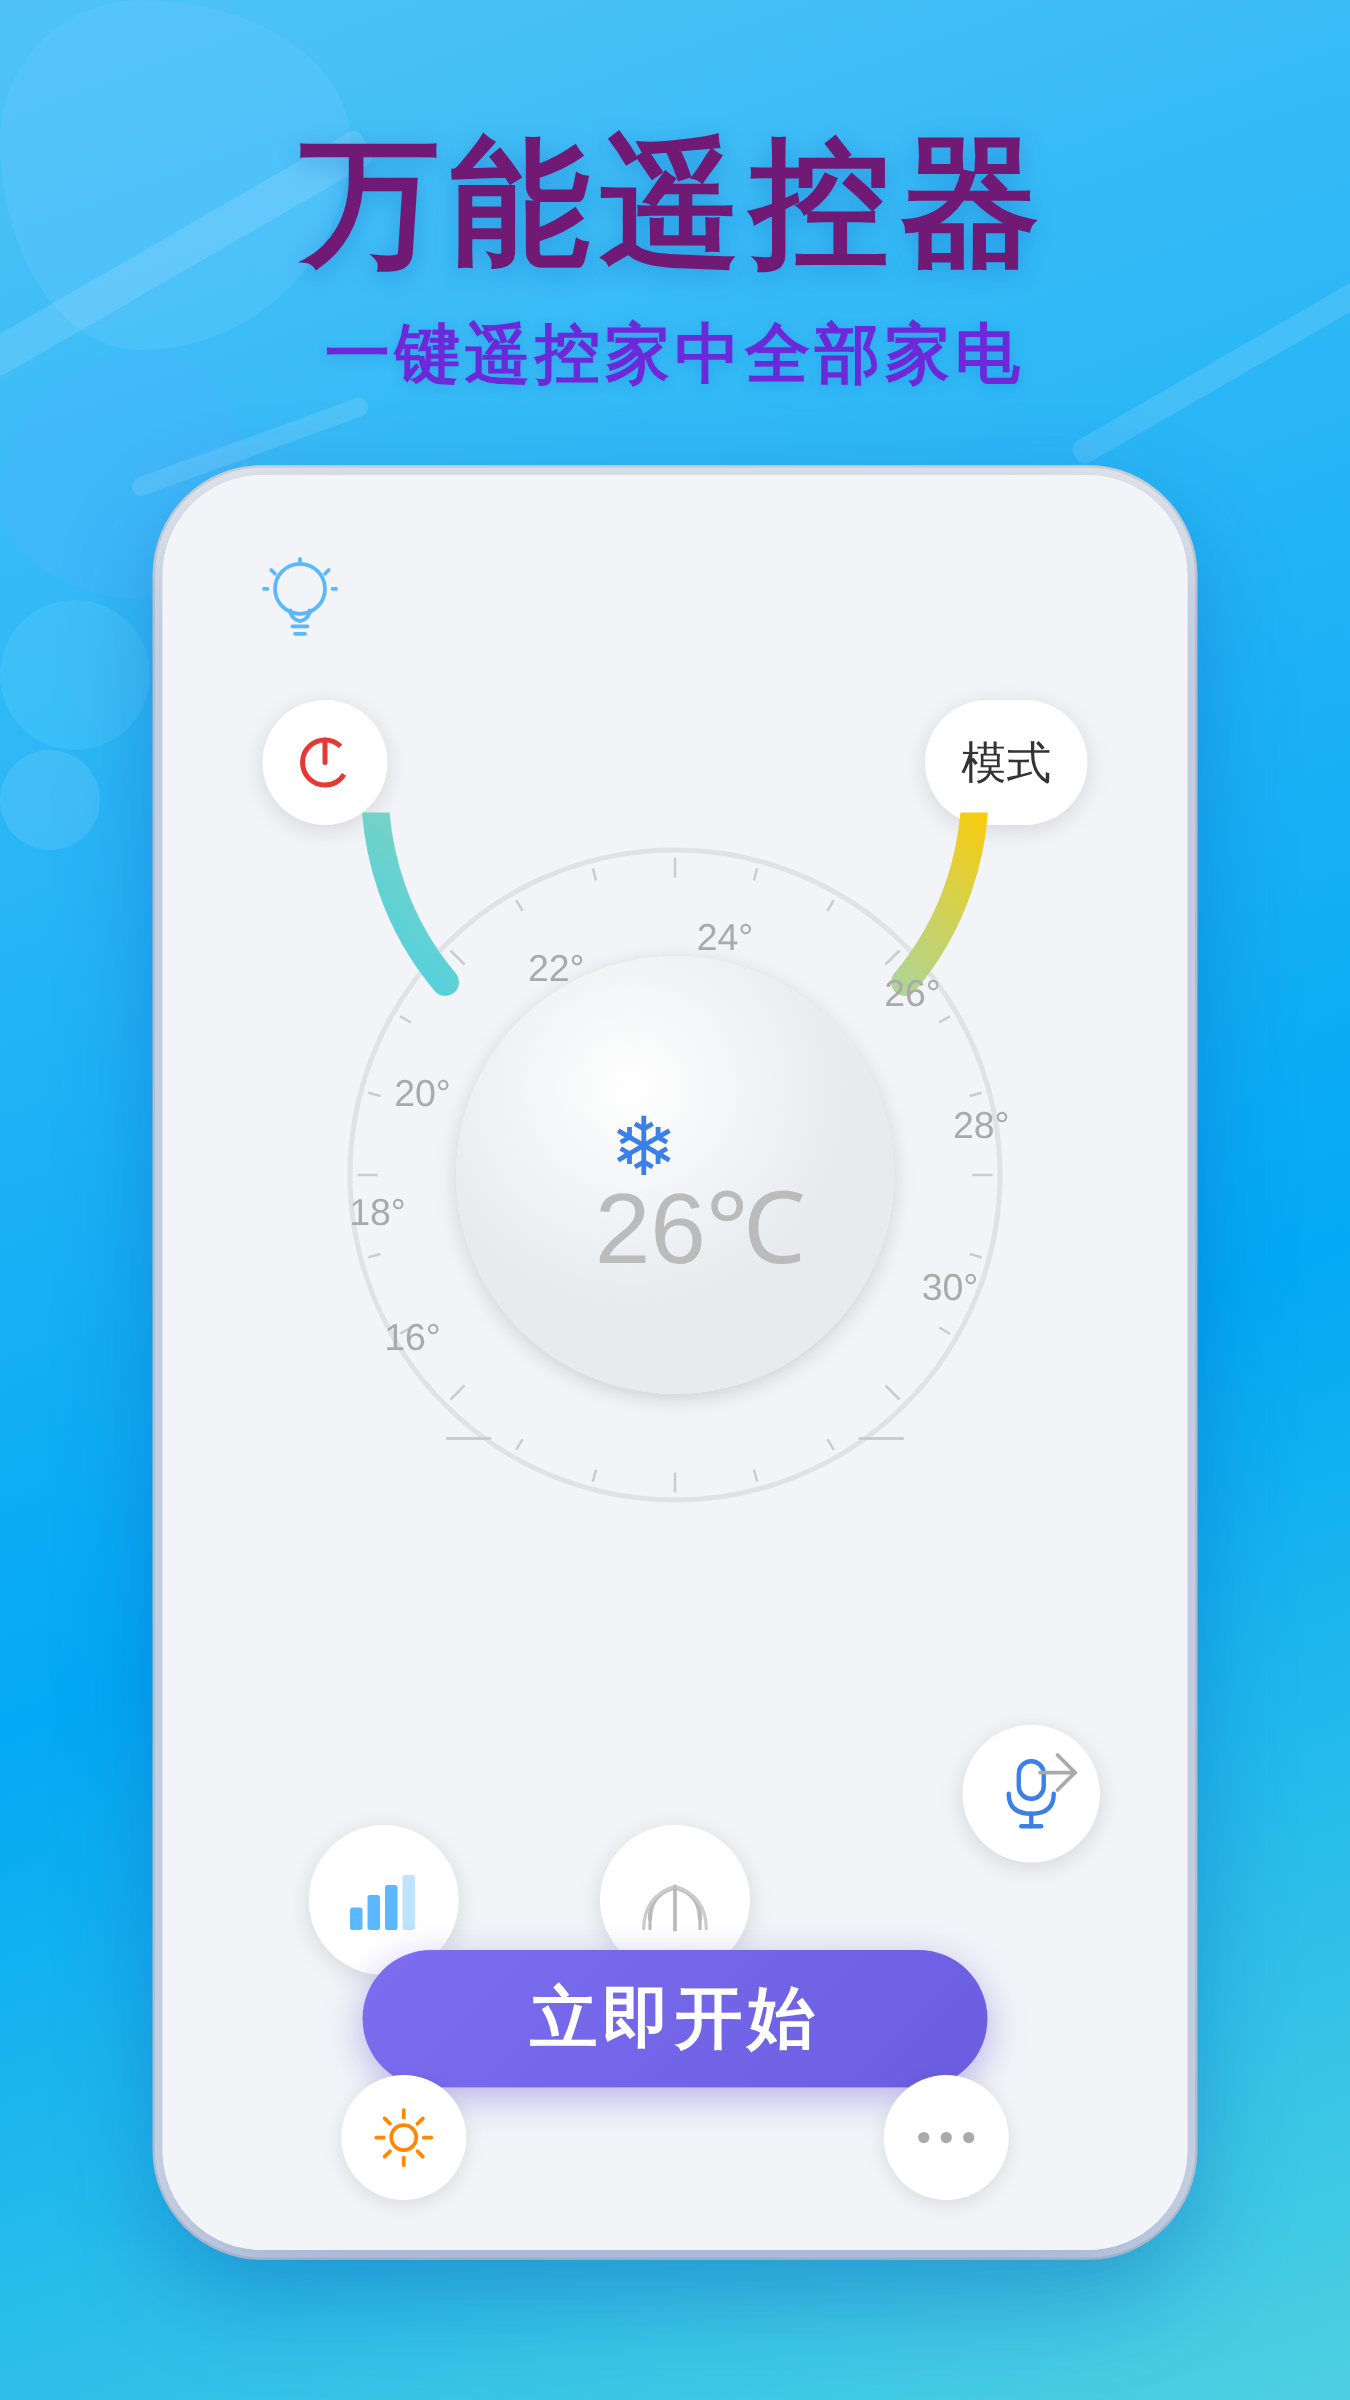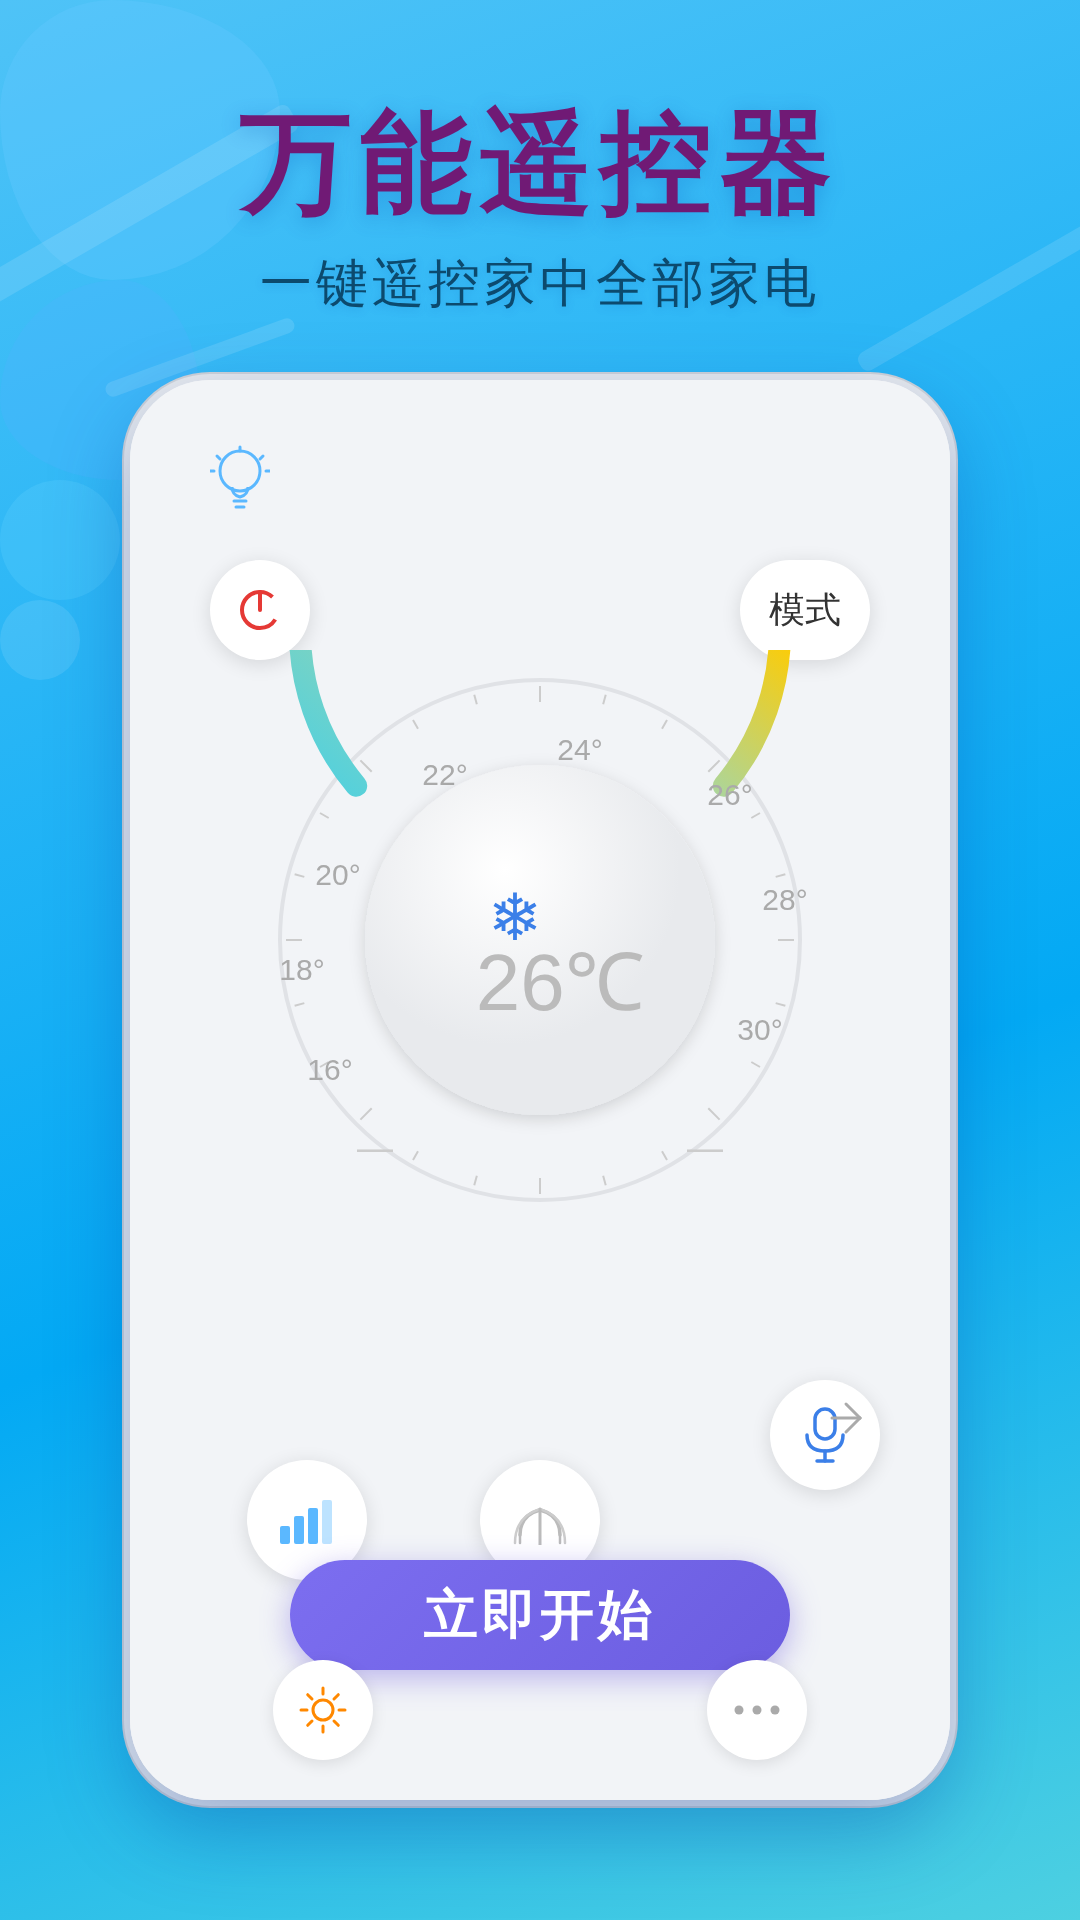--- a/index.html
+++ b/index.html
@@ -65,22 +65,22 @@
       font-size: 112px;
       font-weight: 900;
       color: #701a75;
       text-shadow: 0 4px 20px rgba(0,80,180,0.3);
       letter-spacing: 8px;
       line-height: 1.1;
     }
 
     .sub-title {
       font-size: 52px;
-      font-weight: 400;
-      color: #0c4a6e;
+      font-weight: 700;
+      color: #6d28d9;
       text-shadow: 0 2px 10px rgba(0,80,180,0.2);
       margin-top: 24px;
       letter-spacing: 4px;
     }
 
     
     .phone-mockup {
       position: absolute;
       top: 380px;
       left: 50%;

